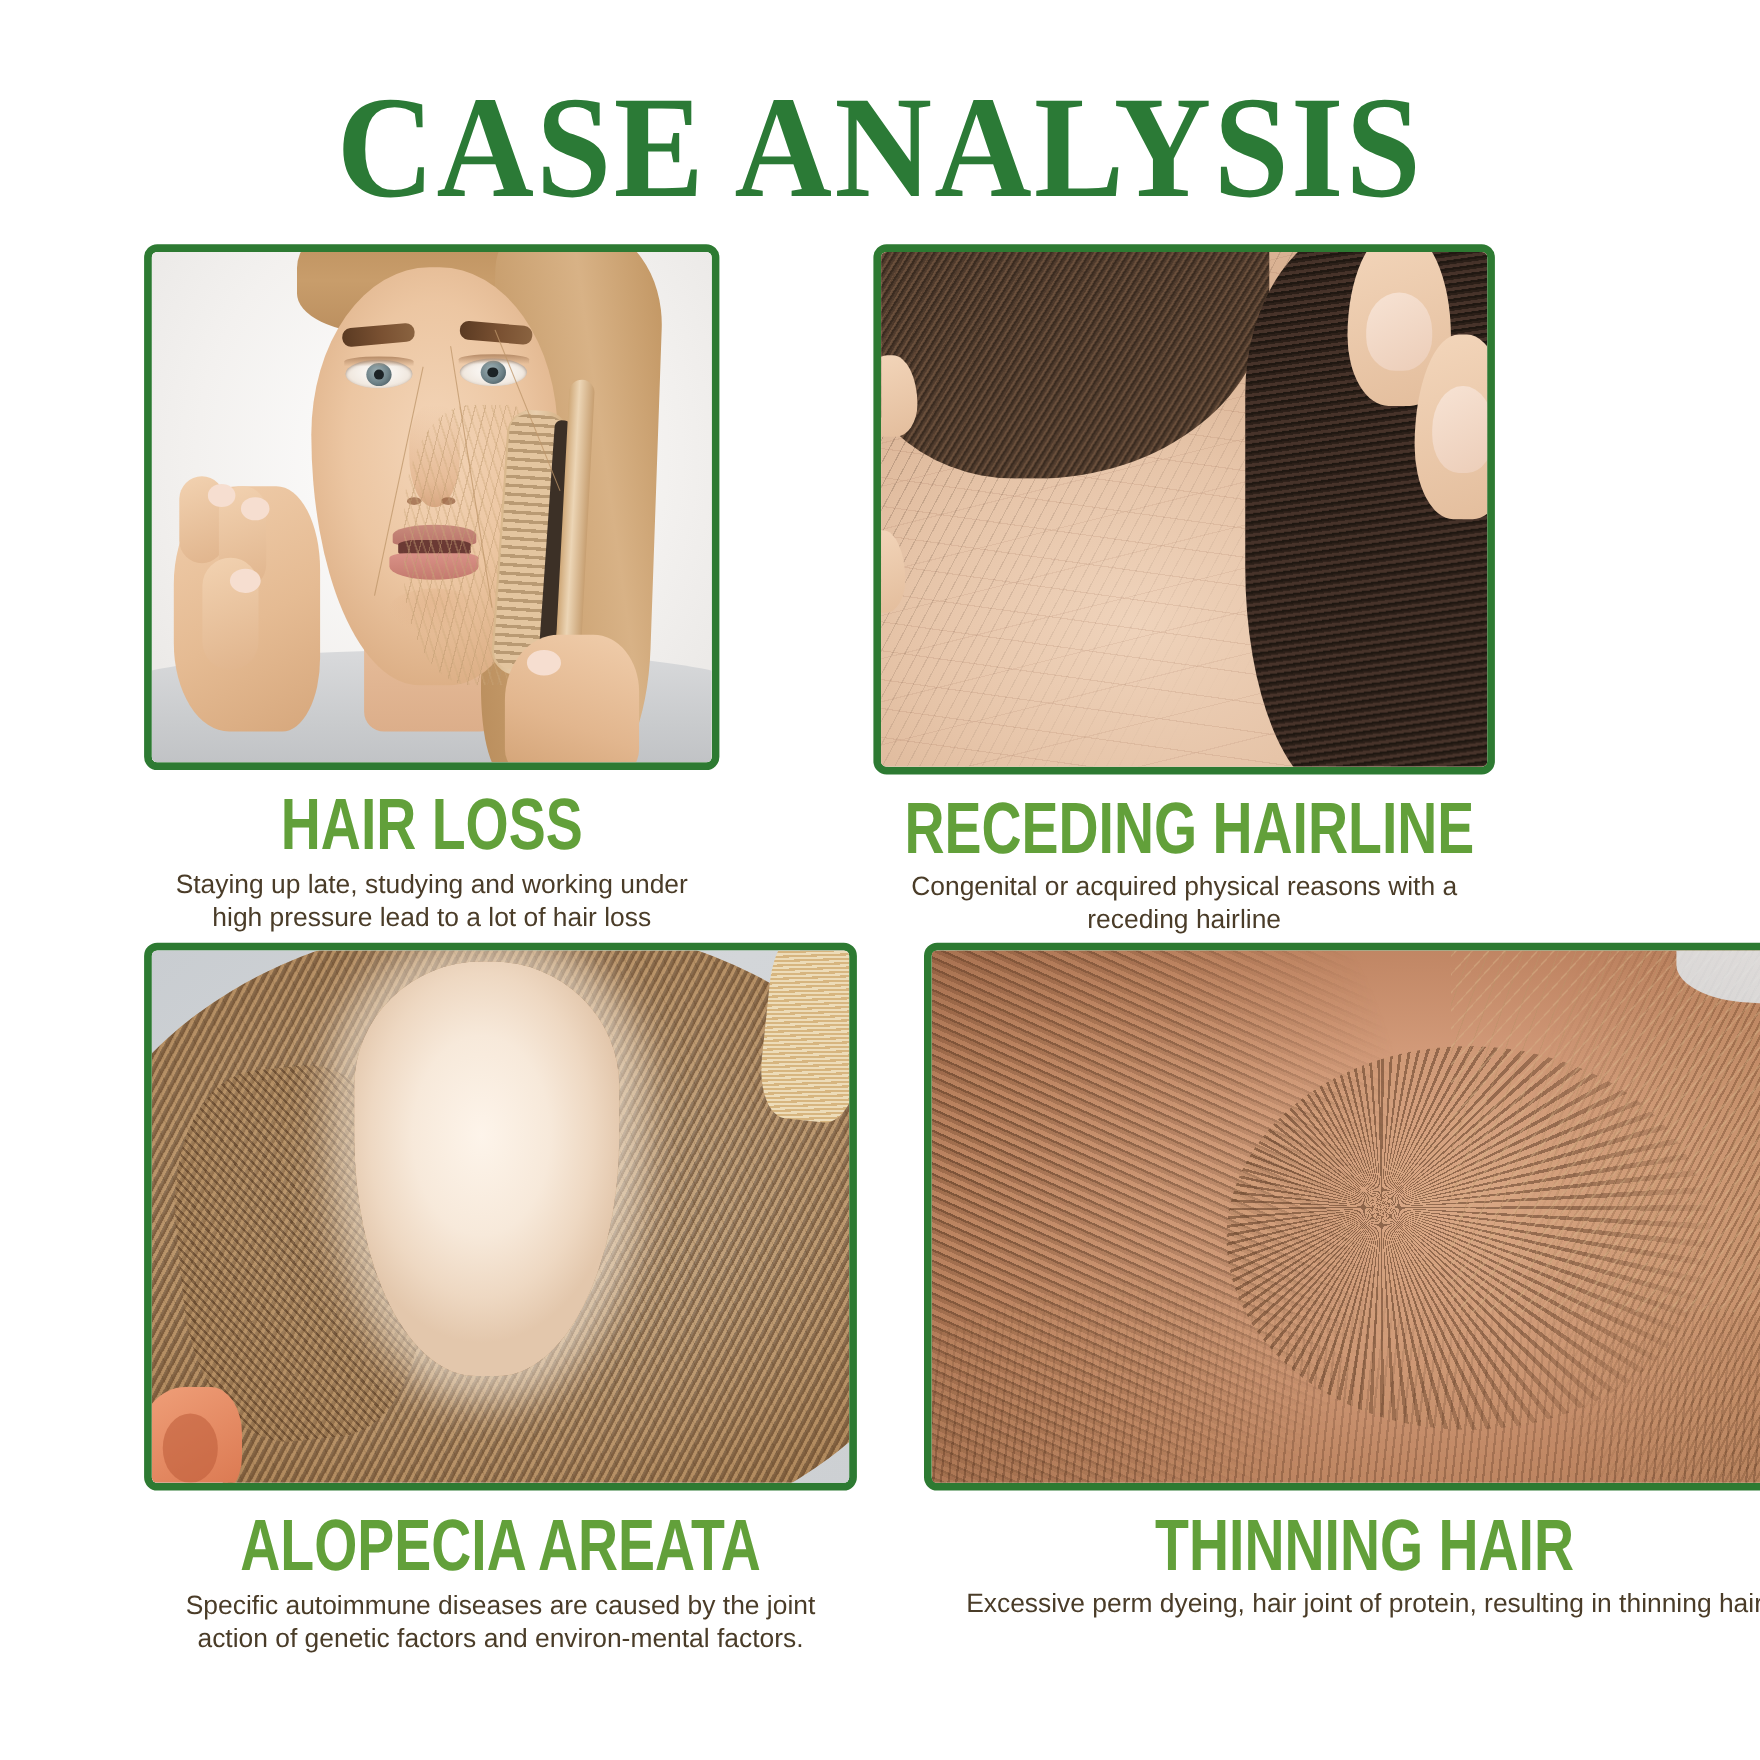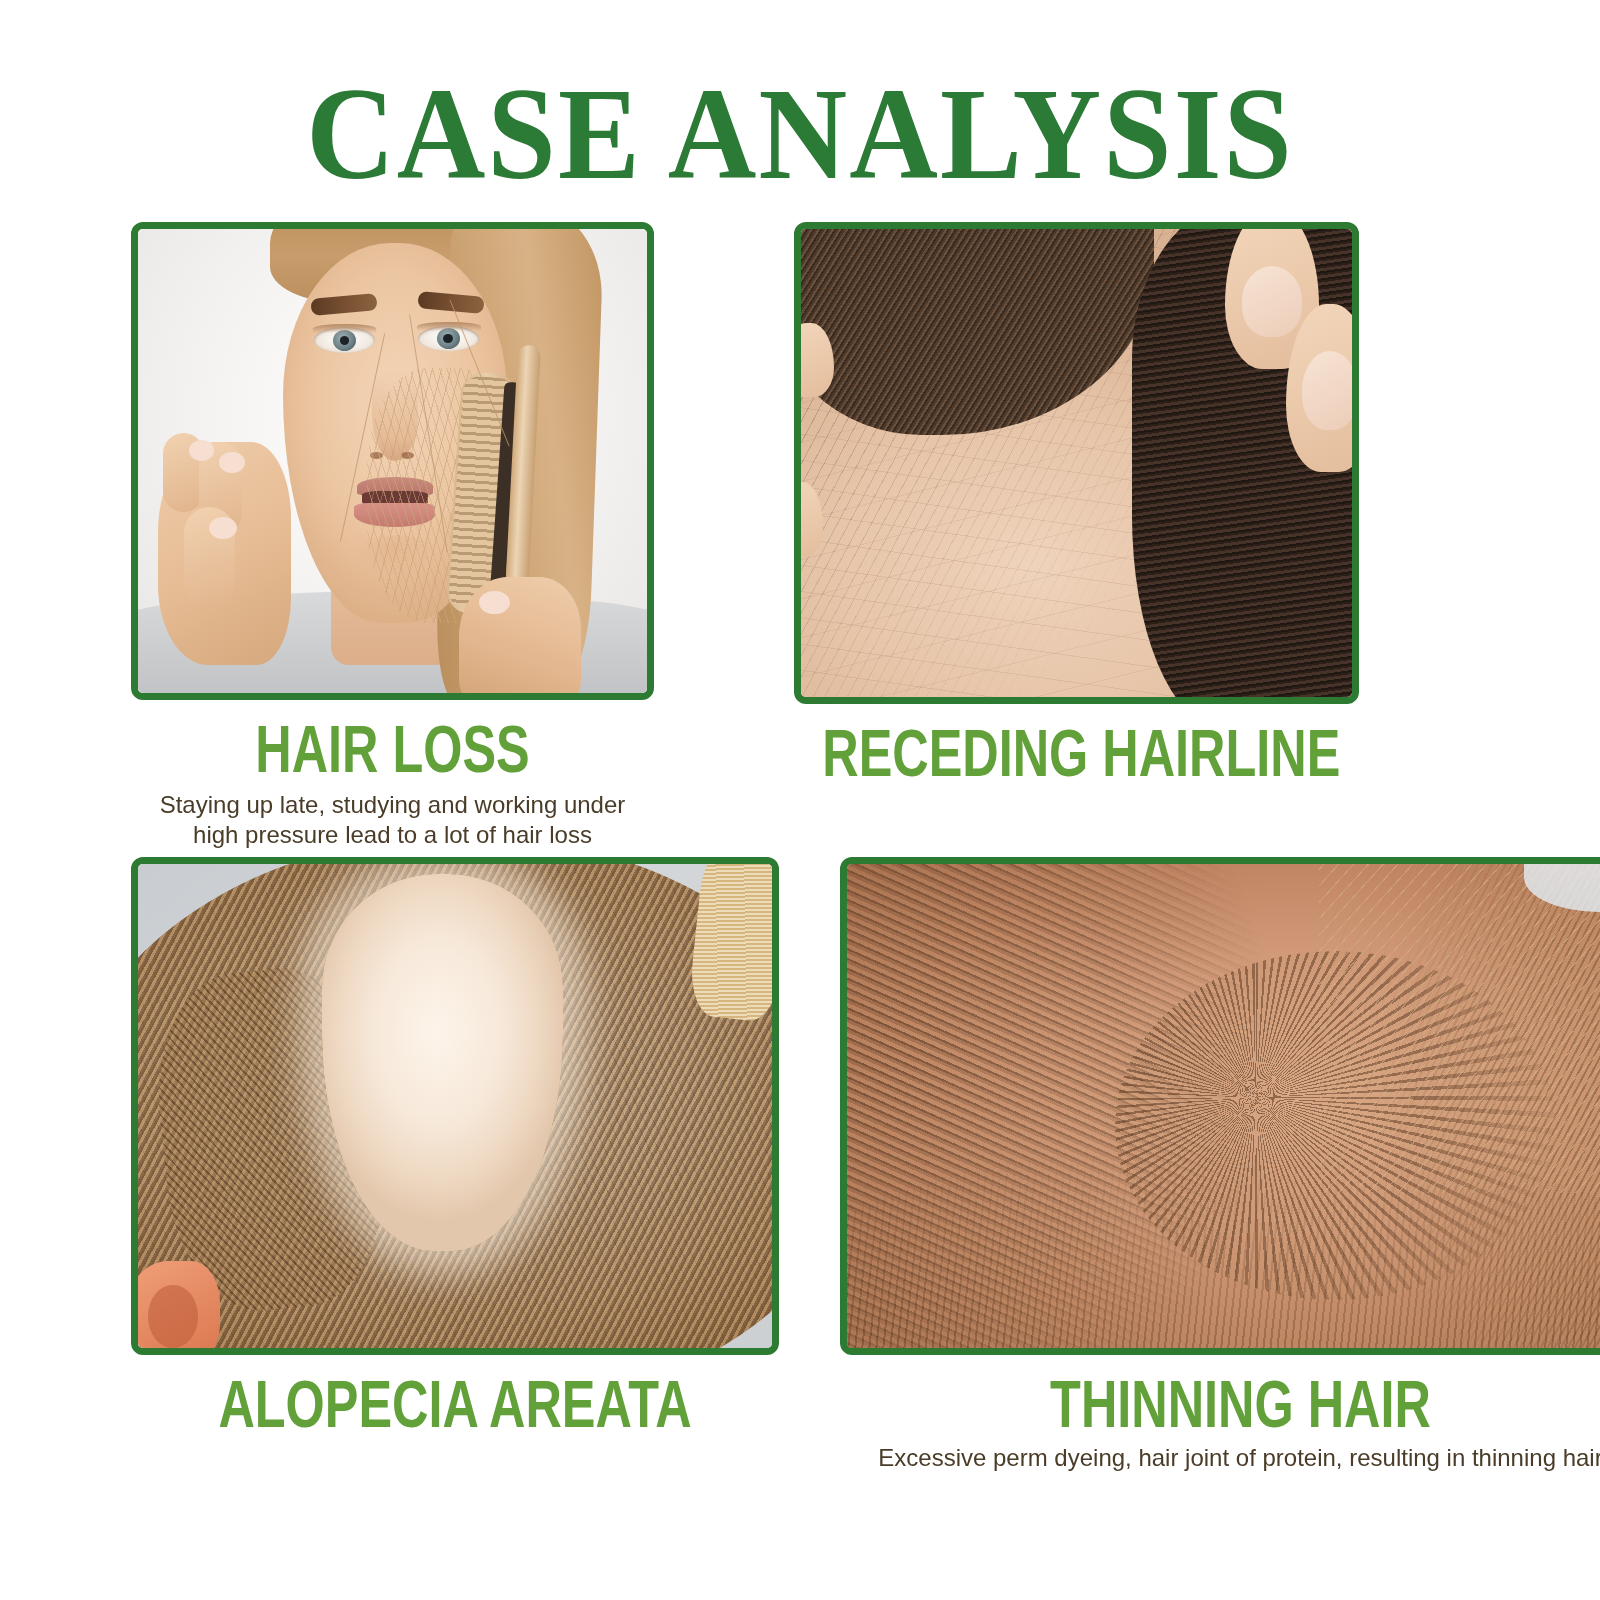--- a/index.html
+++ b/index.html
@@ -332,37 +332,39 @@
         <div class="hairWisps"></div>
         <div class="finger" style="right:6%;top:-4%;width:17%;height:34%;"></div>
         <div class="nail" style="right:9%;top:8%;width:11%;height:15%;"></div>
         <div class="finger" style="right:-4%;top:16%;width:16%;height:36%;"></div>
         <div class="nail" style="right:-1%;top:26%;width:10%;height:17%;"></div>
         <div class="finger" style="left:-3%;top:20%;width:9%;height:16%;"></div>
         <div class="finger" style="left:-4%;top:54%;width:8%;height:16%;"></div>
       </div>
     </div>
     <div class="heading">RECEDING HAIRLINE</div>
+    <div class="caption">Congenital or acquired physical reasons with a receding hairline</div>
   </div>
 
   <div class="card c3">
     <div class="frame">
       <div class="photo p3">
         <div class="bg"></div>
         <div class="head"></div>
         <div class="hairfield"></div>
         <div class="partLeft"></div>
         <div class="patchFuzz"></div>
         <div class="patch"></div>
         <div class="strandBlonde"></div>
         <div class="ear"></div>
         <div class="earIn"></div>
       </div>
     </div>
     <div class="heading">ALOPECIA AREATA</div>
+    <div class="caption">Specific autoimmune diseases are caused by the joint action of genetic factors and environ-mental factors.</div>
   </div>
 
   <div class="card c4">
     <div class="frame">
       <div class="photo p4">
         <div class="scalp"></div>
         <div class="sweepL"></div>
         <div class="sweepR"></div>
         <div class="swirl"></div>
         <div class="sweepBot"></div>

